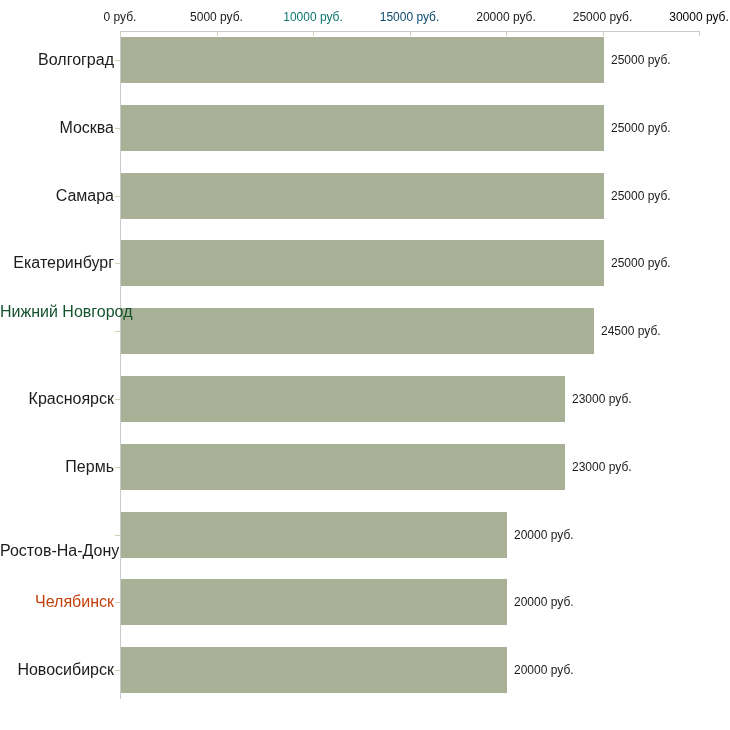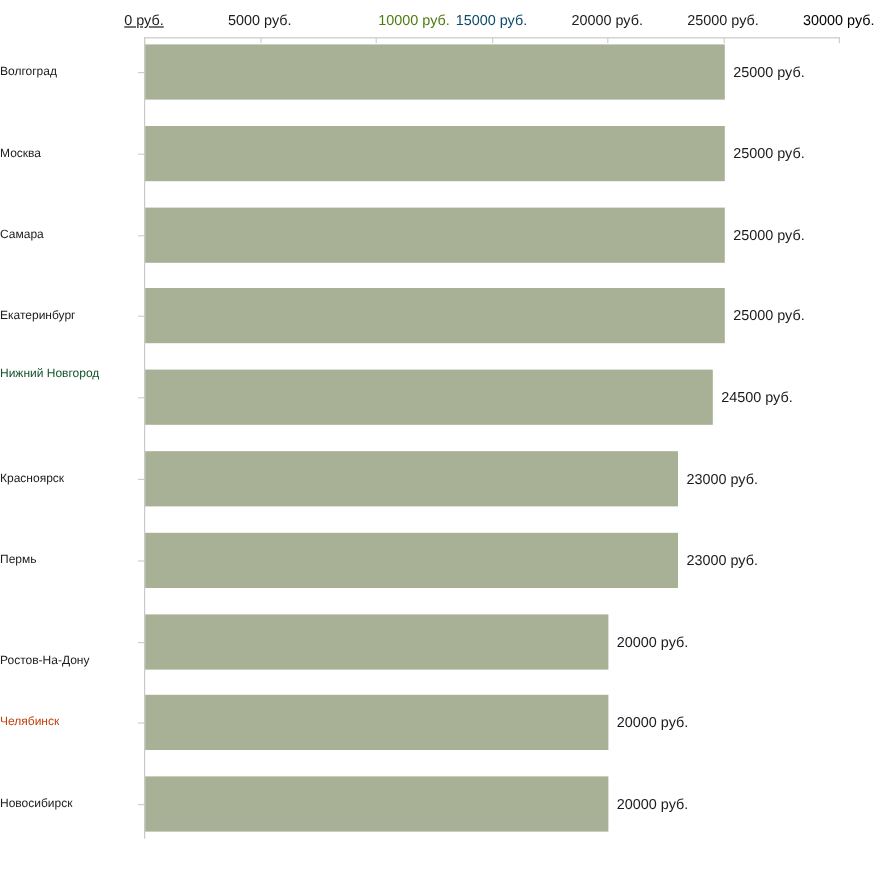--- a/index.html
+++ b/index.html
@@ -32,22 +32,23 @@
     position: absolute;
     font-size: 12px;
     white-space: nowrap;
     transform: translateX(-50%);
   }
   .bar {
     position: absolute;
   }
   .ylabel {
     position: absolute;
-    font-size: 10px;
+    font-size: 16px;
     white-space: nowrap;
+    text-align: right;
     transform: translateY(-50%);
   }
   .ytick {
     position: absolute;
     width: 5px;
     height: 1px;
   }
   .vlabel {
     position: absolute;
     font-size: 12px;
@@ -56,25 +57,25 @@
   }
 </style>
 </head>
 <body>
 
 <div class="canvas">
   <div class="axis-line-h" style="left: 120px; top: 31px; width: 580px; background: rgb(201, 201, 201);"></div>
   <div class="axis-line-v" style="left: 120px; top: 31px; height: 668px; background: rgb(201, 201, 201);"></div>
   <div id="x-axis">
       <div class="xtick" style="left: 120px; top: 31px; background: rgb(208, 210, 186);"></div>
-      <div class="xlabel" style="left: 120px; top: 10px; color: rgb(28, 28, 28); text-decoration: underline;">0 руб.</div>
+      <div class="xlabel" style="left: 120px; top: 10px; color: rgb(28, 28, 28);">0 руб.</div>
       <div class="xtick" style="left: 216.5px; top: 31px; background: rgb(208, 210, 186);"></div>
       <div class="xlabel" style="left: 216.5px; top: 10px; color: rgb(28, 28, 28);">5000 руб.</div>
       <div class="xtick" style="left: 313px; top: 31px; background: rgb(208, 210, 186);"></div>
-      <div class="xlabel" style="left: 313px; top: 10px; color: #4d7c0f; margin-left: 32px;">10000 руб.</div>
+      <div class="xlabel" style="left: 313px; top: 10px; color: #0f766e;">10000 руб.</div>
       <div class="xtick" style="left: 409.5px; top: 31px; background: rgb(208, 210, 186);"></div>
       <div class="xlabel" style="left: 409.5px; top: 10px; color: #0c4a6e;">15000 руб.</div>
       <div class="xtick" style="left: 506px; top: 31px; background: rgb(208, 210, 186);"></div>
       <div class="xlabel" style="left: 506px; top: 10px; color: rgb(28, 28, 28);">20000 руб.</div>
       <div class="xtick" style="left: 602.5px; top: 31px; background: rgb(208, 210, 186);"></div>
       <div class="xlabel" style="left: 602.5px; top: 10px; color: rgb(28, 28, 28);">25000 руб.</div>
       <div class="xtick" style="left: 699px; top: 31px; background: rgb(208, 210, 186);"></div>
       <div class="xlabel" style="left: 699px; top: 10px; color: #000000;">30000 руб.</div>
     </div>
   <div id="plot-area">

